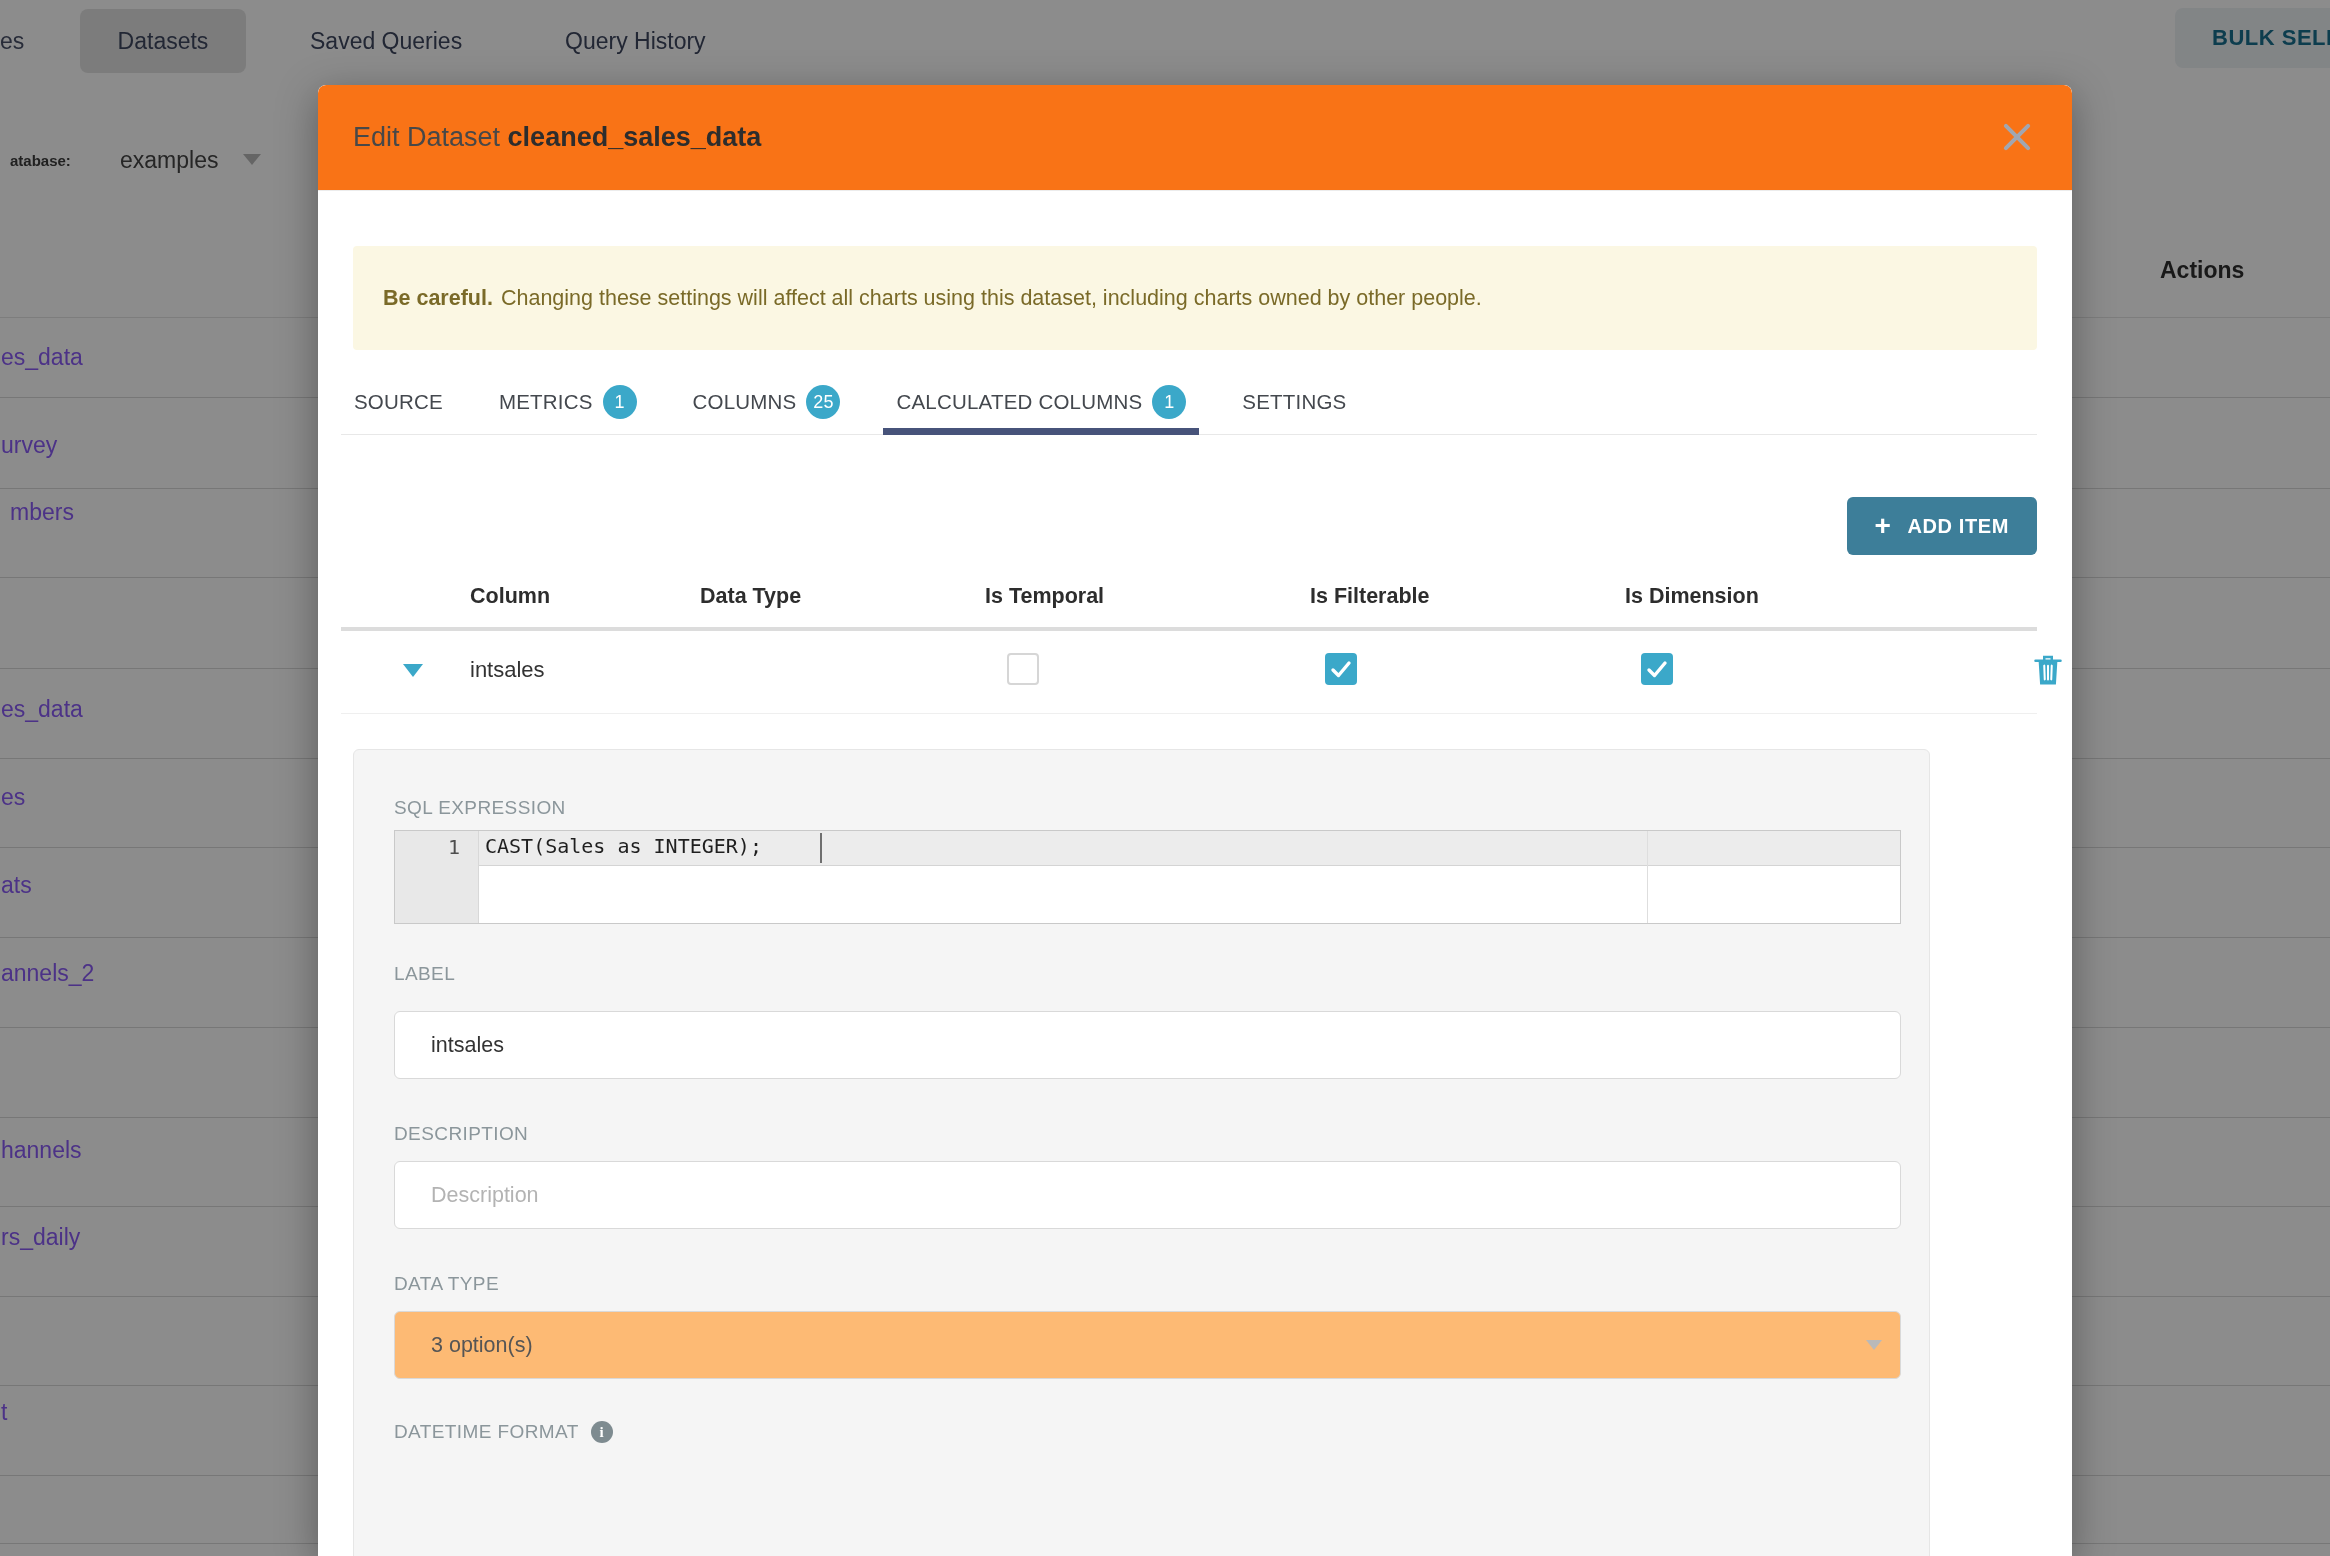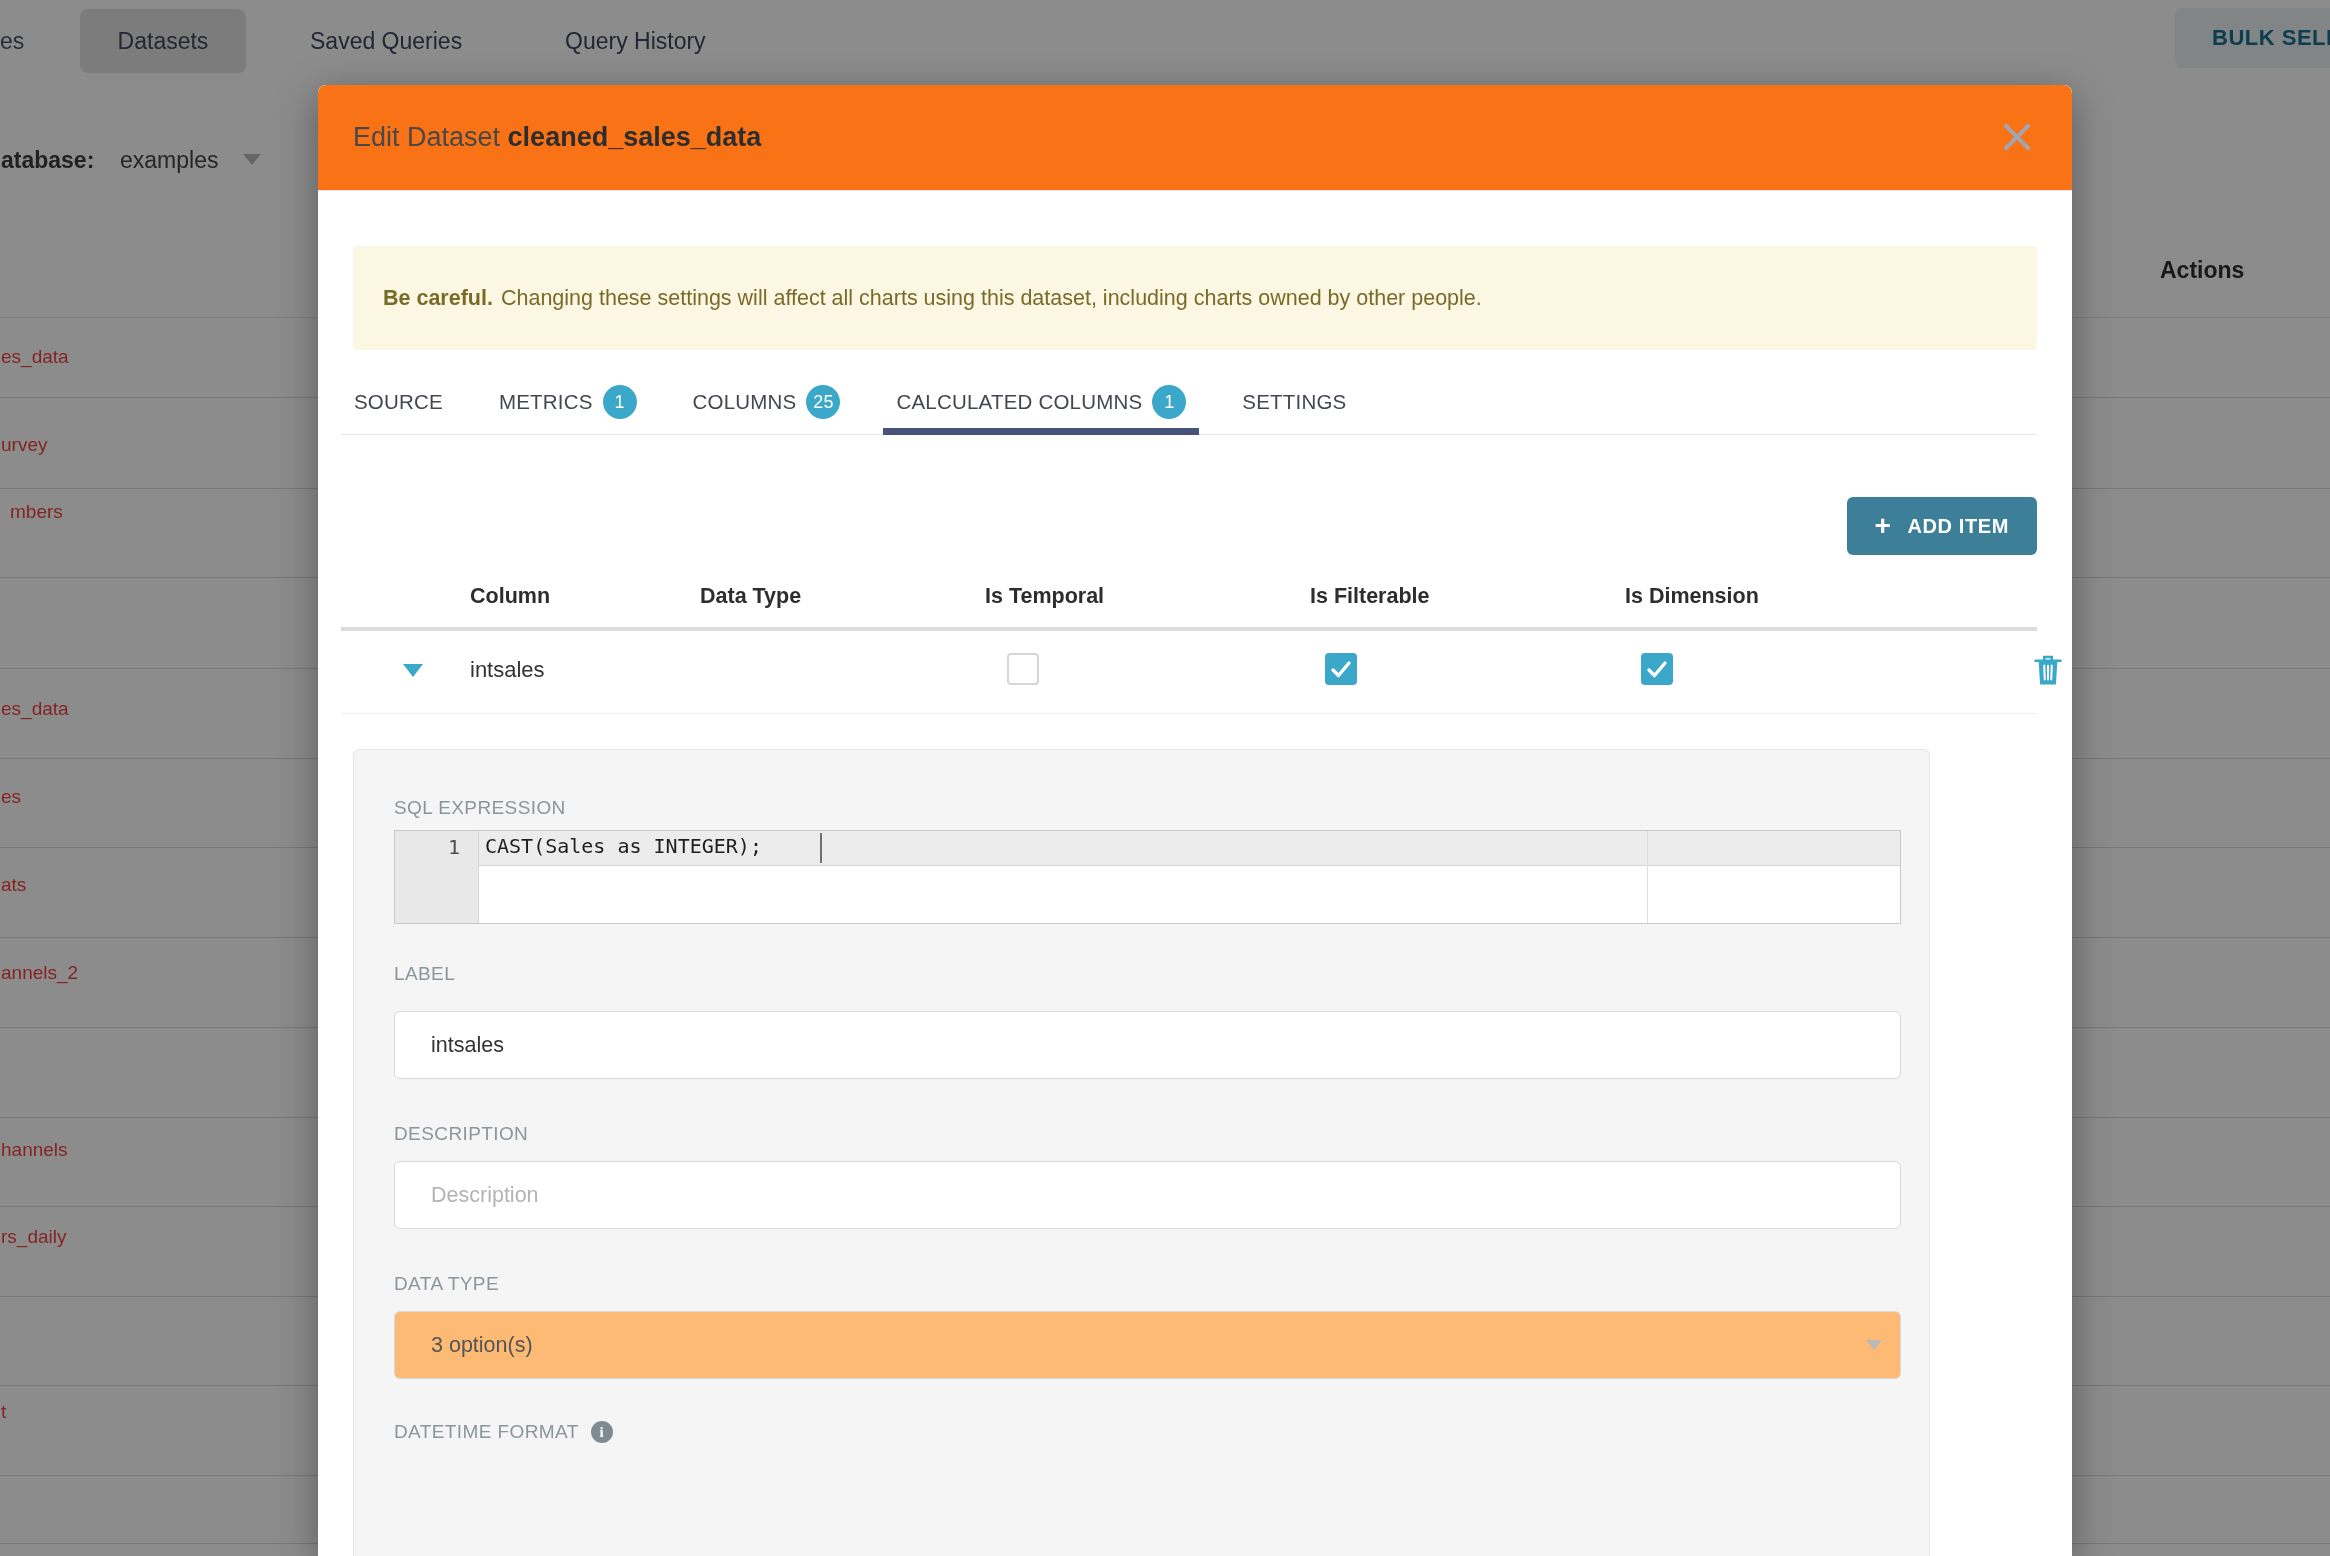--- a/index.html
+++ b/index.html
@@ -9,28 +9,28 @@
   .bg{position:absolute;inset:0;background:#fff;}
   .topnav{position:absolute;left:0;top:0;width:100%;height:82px;background:#fff;border-bottom:1px solid #ececec;}
   .nav-frag{position:absolute;left:0px;top:41px;transform:translateY(-50%);font-size:23px;color:#4a5169;}
   .nav-pill{position:absolute;left:80px;top:9px;width:166px;height:64px;background:#e2e2e2;border-radius:8px;
             display:flex;align-items:center;justify-content:center;font-size:23px;color:#3e4760;}
   .nav-item{position:absolute;top:41px;transform:translateY(-50%);font-size:23px;color:#3e4760;}
   .bulk-btn{position:absolute;left:2175px;top:8px;width:250px;height:60px;background:#edf2f5;border-radius:8px;
             display:flex;align-items:center;overflow:hidden;padding-left:37px;box-sizing:border-box;
             font-size:22px;font-weight:bold;color:#19708e;letter-spacing:.5px;white-space:nowrap;}
   .filter-row{position:absolute;left:0;top:82px;width:100%;height:143px;background:#fff;}
-  .db-label{position:absolute;left:1px;top:78px;transform:translateY(-50%);font-size:23px;font-weight:bold;color:#3c3c3c;}
+  .db-label{position:absolute;left:10px;top:78px;transform:translateY(-50%);font-size:15px;font-weight:bold;color:#3c3c3c;}
   .db-value{position:absolute;left:120px;top:78px;transform:translateY(-50%);font-size:23px;color:#454545;}
   .caret-down{width:0;height:0;border-left:9px solid transparent;border-right:9px solid transparent;border-top:11px solid #b9b9b9;}
   .db-caret{position:absolute;left:243px;top:72px;}
   .bg-table-top{position:absolute;left:0;top:317px;width:100%;height:1px;background:#e3e3e3;}
   .actions-header{position:absolute;left:2160px;top:270px;transform:translateY(-50%);font-size:23px;font-weight:bold;color:#2f2f2f;}
   .bg-divider{position:absolute;left:0;width:100%;height:1px;background:#d9d9d9;}
-  .bg-link{position:absolute;left:1px;transform:translateY(-50%);font-size:19px;color:#ef4444;white-space:nowrap;}
+  .bg-link{position:absolute;left:1px;transform:translateY(-50%);font-size:23px;color:#8b5cf6;white-space:nowrap;}
   
   .backdrop{position:absolute;inset:0;background:rgba(0,0,0,0.45);}
   
   .modal{position:absolute;left:318px;top:85px;width:1754px;height:1471px;background:#fff;border-radius:8px 8px 0 0;
          box-shadow:0 10px 40px rgba(0,0,0,.35);overflow:hidden;}
   .modal-header{position:relative;height:105px;background:#f97316;border-bottom:1px solid #ececec;border-radius:8px 8px 0 0;}
   .modal-title{position:absolute;left:35px;top:52px;transform:translateY(-50%);font-size:27px;color:#484848;white-space:nowrap;}
   .modal-title b{color:#2d2d2d;}
   .close-btn{position:absolute;right:36px;top:33px;width:38px;height:38px;cursor:pointer;}
   .warning{position:absolute;left:35px;top:161px;width:1684px;height:104px;background:#fbf7e3;border-radius:4px;

